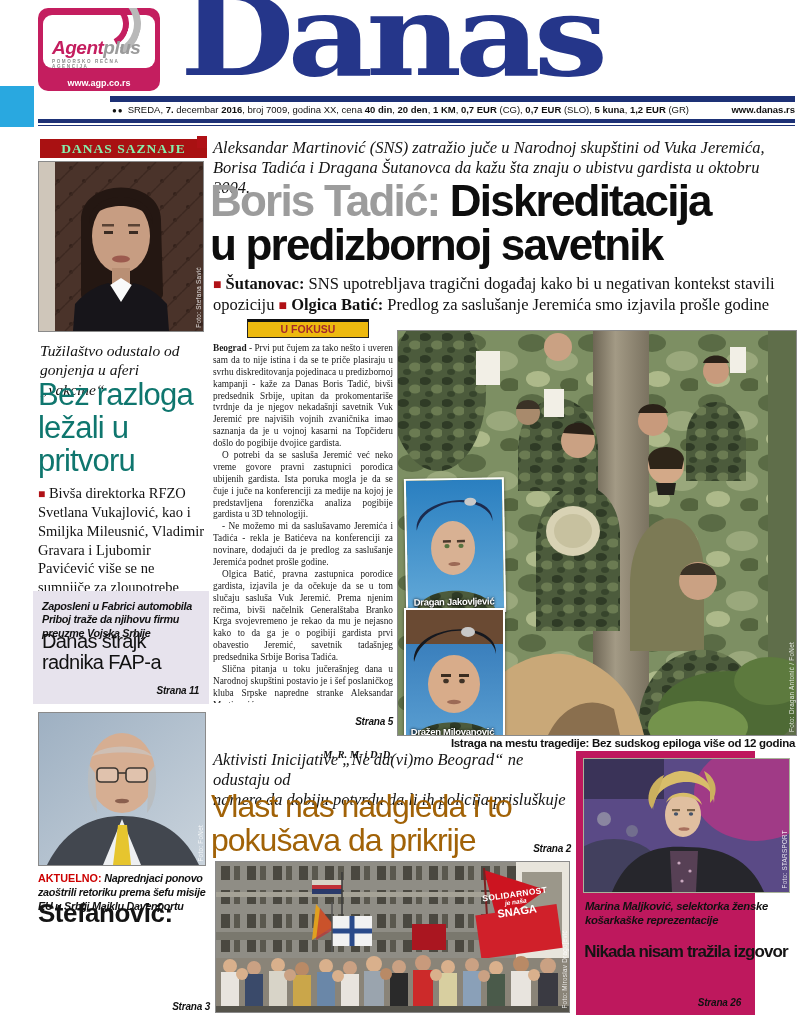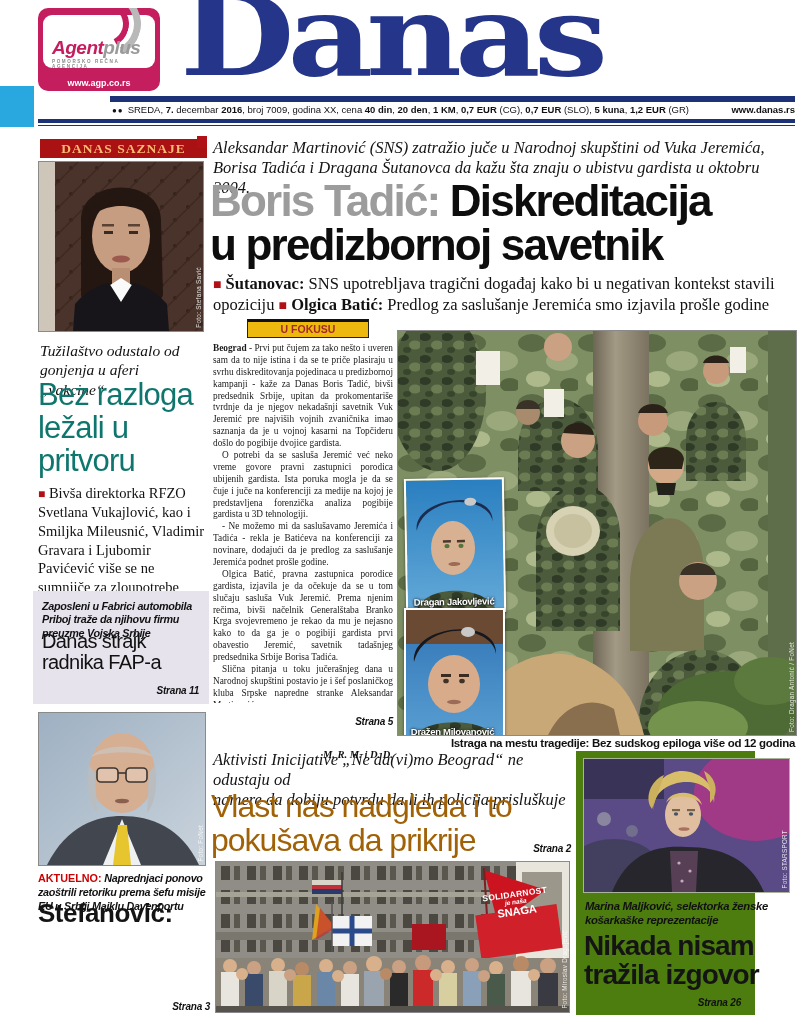--- a/index.html
+++ b/index.html
@@ -32,21 +32,21 @@
   #cyansq{left:0;top:86px;width:34px;height:41px;background:#29a8e0;}
   #dl-topbar{left:110px;top:96px;width:685px;height:6px;background:#1d3176;}
   #dateline{left:112px;top:104px;width:683px;font-size:9.5px;color:#111;white-space:nowrap;}
   #dateline .b{font-weight:bold;}
   #dateline .bullets{font-size:8px;letter-spacing:1px;margin-right:4px;}
   #dl-site{position:absolute;right:0;top:0;font-size:9.5px;font-weight:bold;}
   #dl-botbar{left:38px;top:119px;width:757px;height:4px;background:#1d3176;}
   #dl-botline{left:38px;top:125px;width:757px;height:1px;background:#1d3176;}
 
   
-  #saznaje{left:40px;top:139px;width:167px;height:19px;background:#a91112;color:#fdba74;
+  #saznaje{left:40px;top:139px;width:167px;height:19px;background:#a91112;color:#86efac;
            font-family:"Liberation Serif",serif;font-weight:bold;font-size:13.5px;letter-spacing:1px;
            text-align:center;line-height:19px;}
   .photoframe{border:1px solid #8a8a8a;overflow:hidden;background:#777;}
   #photo-woman{left:38px;top:161px;width:164px;height:169px;}
   .credit{position:absolute;right:1px;bottom:3px;writing-mode:vertical-rl;transform:rotate(180deg);
           font-size:6.3px;color:rgba(255,255,255,0.85);letter-spacing:0.3px;}
   #k1{left:40px;top:341px;width:166px;font-family:"Liberation Serif",serif;font-style:italic;font-size:15.5px;line-height:1.25;color:#111;}
   #h1{left:38px;top:378px;width:174px;font-size:31px;line-height:1.07;letter-spacing:-0.8px;color:#0f766e;}
   #s1{left:38px;top:484px;width:168px;font-family:"Liberation Serif",serif;font-size:14.5px;line-height:1.3;color:#111;}
   .rsq{color:#b01116;font-size:12px;}
@@ -94,24 +94,24 @@
   #bk{left:213px;top:750px;width:362px;font-family:"Liberation Serif",serif;font-style:italic;font-size:16.5px;line-height:1.2;color:#141414;}
   #bh{left:211px;top:790px;width:364px;font-weight:400;font-size:32px;line-height:1.06;letter-spacing:-1px;color:#a16207;}
   #p2ref{left:213px;top:843px;width:358px;text-align:right;}
   #photo-protest{left:215px;top:861px;width:353px;height:150px;}
   #banner-txt{position:absolute;right:14px;top:28px;width:78px;color:#fff;font-weight:800;text-align:center;transform:rotate(-8deg);line-height:1.05;}
   #banner-txt .l1{font-size:8.5px;letter-spacing:0.3px;}
   #banner-txt .l2{font-size:6.5px;font-style:italic;font-weight:600;}
   #banner-txt .l3{font-size:11px;}
 
   
-  #sportbox{left:576px;top:751px;width:179px;height:264px;background:#4d7c0f;}
+  #sportbox{left:576px;top:751px;width:179px;height:264px;background:#be185d;}
   #photo-marina{position:absolute;left:7px;top:7px;width:205px;height:133px;border:1px solid #aab49a;overflow:hidden;}
   #sk{position:absolute;left:9px;top:148px;width:202px;font-style:italic;font-weight:800;font-size:11.3px;line-height:1.25;letter-spacing:-0.3px;}
-  #sh{position:absolute;left:8px;top:180px;width:204px;font-weight:800;font-size:28px;line-height:1.04;letter-spacing:-0.9px;color:#141414;}
+  #sh{position:absolute;left:8px;top:192px;width:204px;font-weight:800;font-size:17px;line-height:1.04;letter-spacing:-0.9px;color:#141414;text-align:center;}
   #p26ref{position:absolute;right:14px;bottom:7px;}
 </style>
 </head>
 <body>
 
 <div id="paper">
 
   <div class="abs" id="agentplus">
     <div class="panel">
       <div class="arc1"></div>

